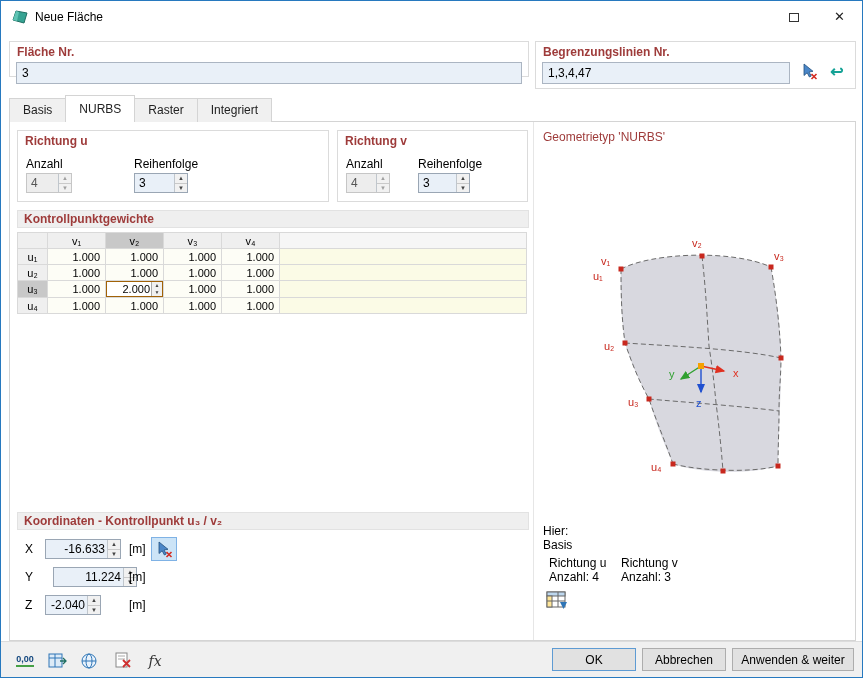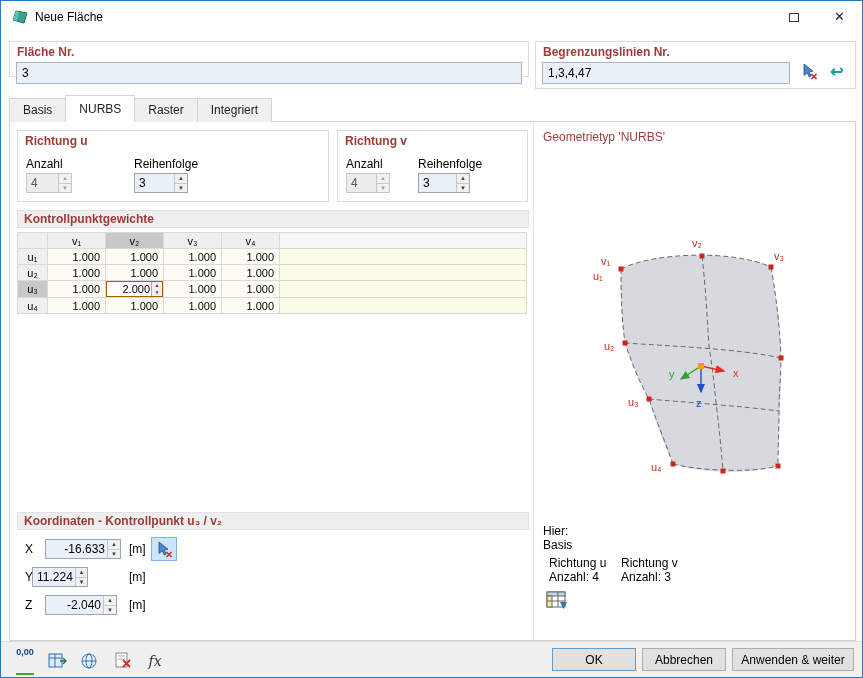--- a/index.html
+++ b/index.html
@@ -63,21 +63,21 @@
   .icon-btn.toggled { background:#CCE4F7; border-color:#7FB2E5; }
   .undo-glyph { color:#15A296; font-size:16px; font-weight:bold; }
 
   .preview-title { position:absolute; left:542px; top:129px; font-size:12px; color:#9E3B3A; z-index:2; }
   .nurbs-svg { position:absolute; left:540px; top:140px; z-index:2; }
   .ptext { position:absolute; font-size:12px; color:#000; z-index:2; white-space:nowrap; }
 
   
   .footer { position:absolute; left:0; top:640px; width:100%; height:38px; background:#F0F0F0; border-top:1px solid #DCDCDC; z-index:4; }
   .tb-btn { position:absolute; top:5px; width:28px; height:27px; background:transparent; border:none; display:flex; align-items:center; justify-content:center; padding:0; cursor:pointer; }
-  .dec-text { font-size:9px; font-weight:bold; color:#14487F; border-bottom:2px solid #46A046; padding-bottom:16px; }
+  .dec-text { font-size:9px; font-weight:bold; color:#14487F; border-bottom:2px solid #46A046; padding-bottom:1px; }
   .fx-text { font-family:"DejaVu Serif", serif; font-style:italic; font-size:14px; color:#333; }
   .btn { position:absolute; top:6px; height:23px; background:#E1E1E1; border:1px solid #ADADAD; font-size:12px; font-family:inherit; color:#000; cursor:pointer; }
   .btn.default { border-color:#5E9BD3; }
 </style>
 </head>
 <body>
 
 <div class="window">
 
   <div class="titlebar">
@@ -230,31 +230,31 @@
   </div>
   <div class="inline-label" style="left:128px; top:541px;">[m]</div>
   <button class="icon-btn toggled" style="left:150px; top:536px;">
     <svg width="17" height="17" viewBox="0 0 17 17">
       <path d="M3,1 L3,12.5 L6.2,9.8 L8.4,14 L10.3,13 L8,9 L12,8.3 Z" fill="#4A86C8" stroke="#24527F" stroke-width="0.8"></path>
       <path d="M10.5,11 L15.5,16 M15.5,11 L10.5,16" stroke="#D42B20" stroke-width="1.6"></path>
     </svg>
   </button>
 
   <div class="inline-label" style="left:24px; top:569px;">Y</div>
-  <div class="spin" style="left:31px; top:566px; width:56px;justify-content:flex-end;">
+  <div class="spin" style="left:52px; top:566px; width:84px;justify-content:flex-end;">
     <span class="spin-val num">11.224</span>
     <span class="spin-btns">
         <span class="sb up">▲</span>
         <span class="sb">▼</span>
       </span>
   </div>
   <div class="inline-label" style="left:128px; top:569px;">[m]</div>
 
   <div class="inline-label" style="left:24px; top:597px;">Z</div>
-  <div class="spin" style="left:44px; top:594px; width:72px;">
+  <div class="spin" style="left:44px; top:594px; width:56px;">
     <span class="spin-val num">-2.040</span>
     <span class="spin-btns">
         <span class="sb up">▲</span>
         <span class="sb">▼</span>
       </span>
   </div>
   <div class="inline-label" style="left:128px; top:597px;">[m]</div>
 
   <div class="preview-title">Geometrietyp 'NURBS'</div>
 

